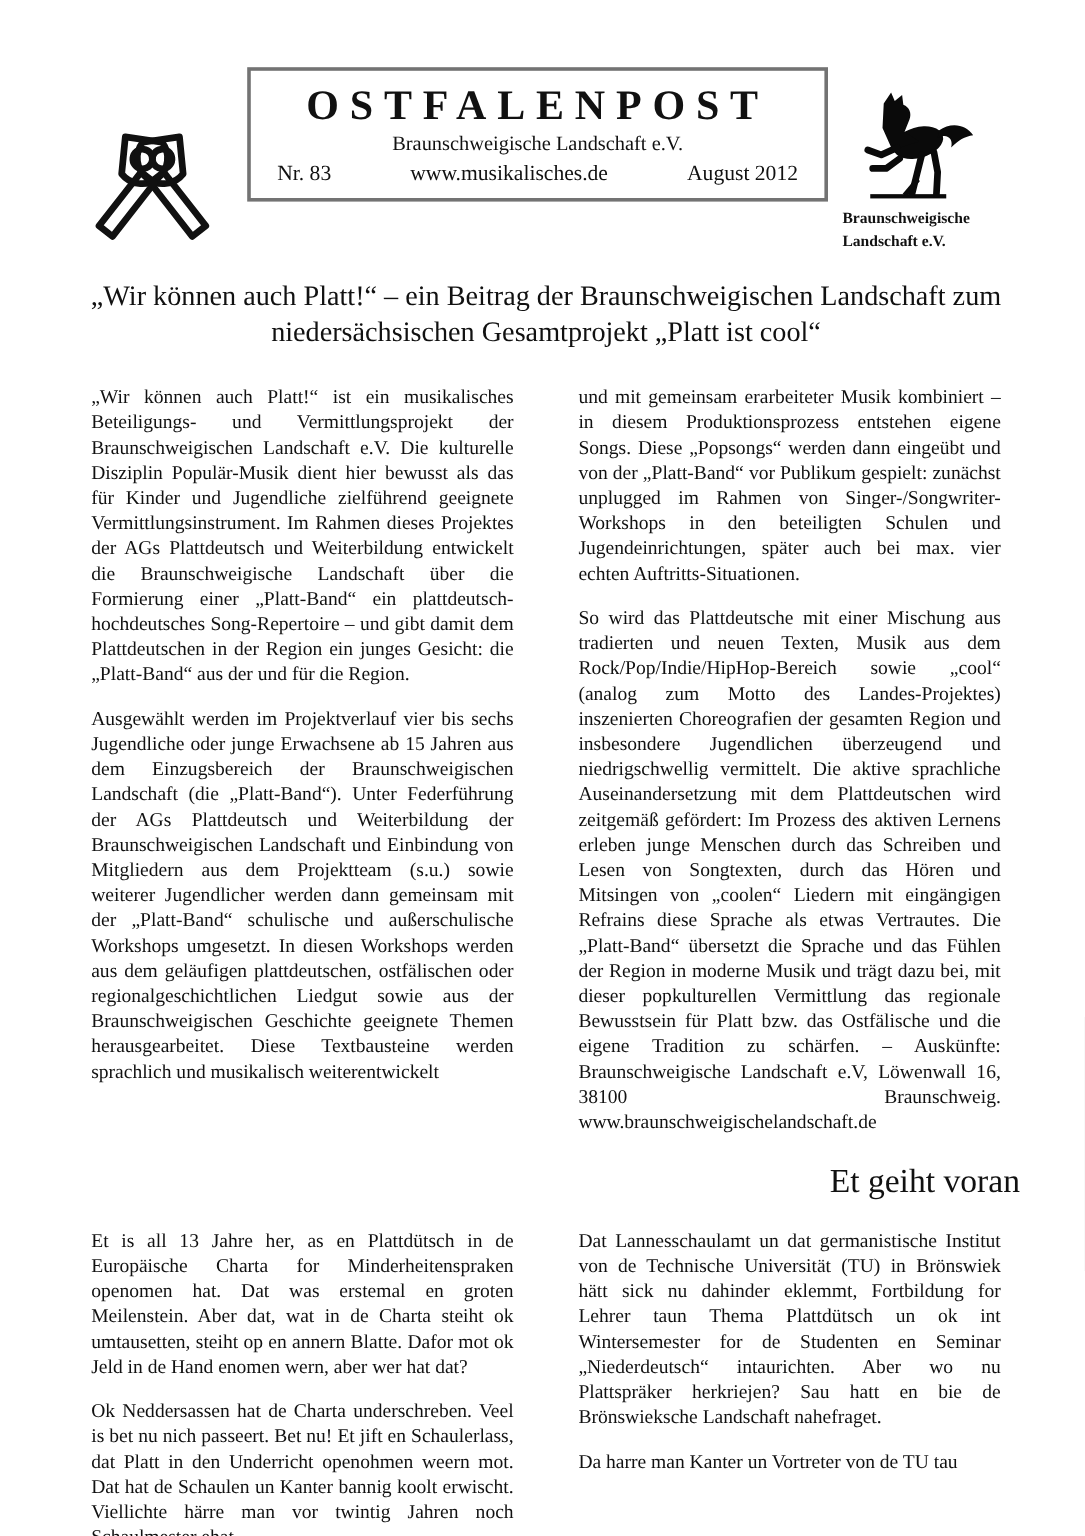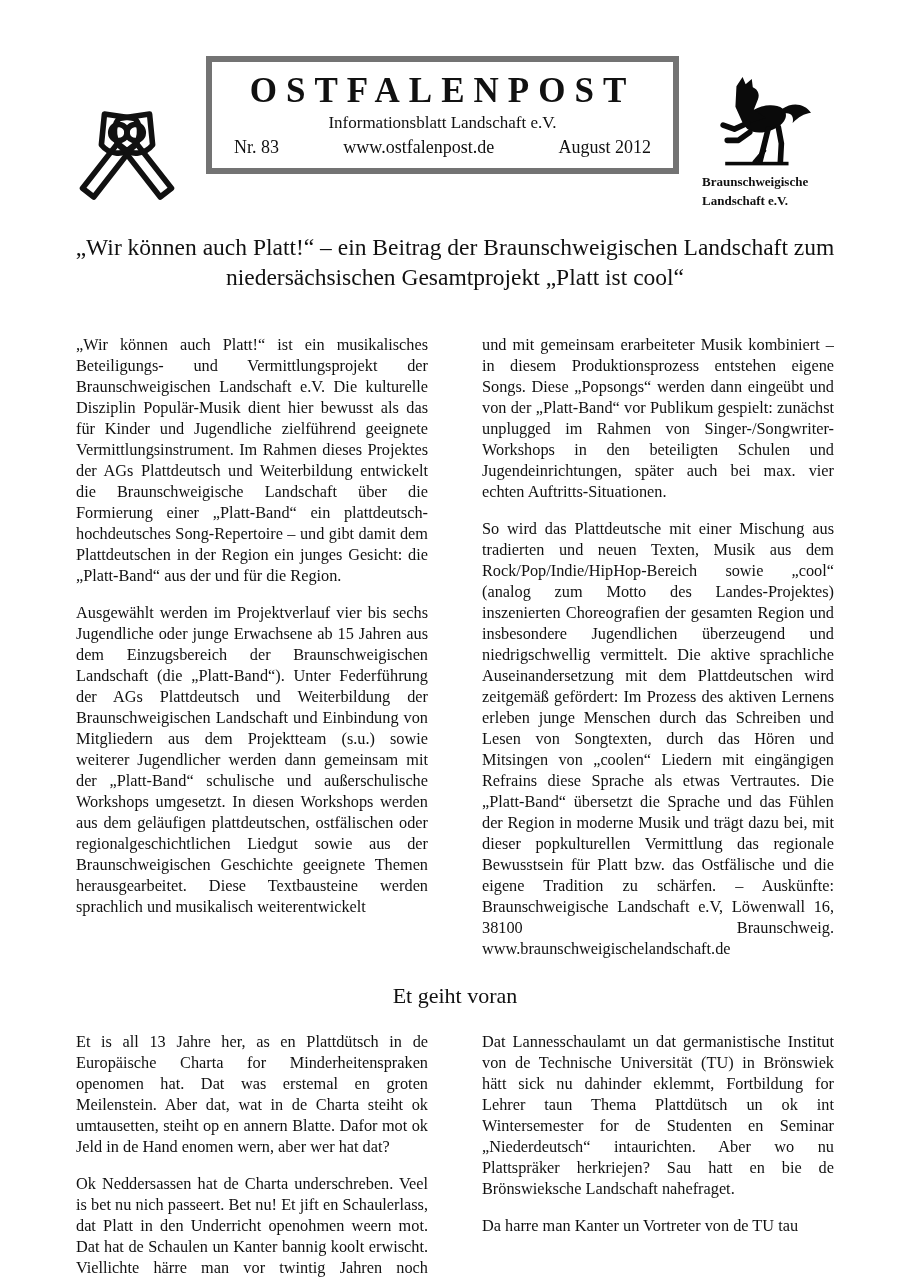--- a/index.html
+++ b/index.html
@@ -6,36 +6,36 @@
   .page{
     width:904px;height:1280px;box-sizing:border-box;
     margin:0 auto;background:#ffffff;color:#111;
     padding:56px 54px 0 60px;
     font-family:"Liberation Serif","DejaVu Serif",serif;
   }
   
   .masthead{display:flex;align-items:flex-start;}
   .emblem{flex:0 0 134px;padding-top:34px;}
   .mast-box{
-    flex:1;border:6px solid #737373;text-align:center;
-    padding:8px 14px 10px;margin-left:12px;margin-right:19px;
+    flex:1;border:3px solid #737373;text-align:center;
+    padding:8px 14px 10px;margin-left:12px;margin-right:8px;
   }
   .mast-title{font-size:35px;font-weight:bold;letter-spacing:9px;line-height:1.18;white-space:nowrap;}
   .mast-sub{font-size:17px;line-height:23px;}
   .mast-meta{display:flex;justify-content:flex-end;align-items:baseline;font-size:18px;margin-top:3px;padding:0 8px;}
   .mast-meta .mid{flex:1;text-align:center;}
   
   .horse-block{flex:0 0 148px;padding-top:20px;padding-left:4px;}
   .horse-caption{font-weight:bold;font-size:13px;line-height:1.3;margin-top:2px;}
   
   h1.headline{
     font-size:23.5px;font-weight:normal;text-align:center;
-    line-height:30px;margin:22px 6px 26px;
+    line-height:30px;margin:22px 6px 12px;
   }
-  h2.subhead{font-size:22px;font-weight:normal;text-align:center;margin:8px 0 6px;}
+  h2.subhead{font-size:28px;font-weight:normal;text-align:right;margin:8px 0 6px;}
   
   .cols{display:grid;grid-template-columns:1fr 1fr;column-gap:22px;}
   .col p{margin:16px;font-size:16.3px;line-height:21px;text-align:justify;}
   svg{display:block;}
 </style>
 </head>
 <body>
 
 <div class="page">
 
@@ -51,24 +51,24 @@
         <g transform="translate(65,52) rotate(38)">
           <path d="M0,-36 L21,-14 A21,21 0 0 1 -21,-14 Z"></path>
           <circle cx="0" cy="-13" r="8"></circle>
           <rect x="-7" y="6" width="14" height="56"></rect>
         </g>
       </svg>
     </div>
 
     <div class="mast-box">
       <div class="mast-title">OSTFALENPOST</div>
-      <div class="mast-sub">Informationsblatt Landschaft e.V.</div>
+      <div class="mast-sub">Braunschweigische Landschaft e.V.</div>
       <div class="mast-meta">
         <span>Nr. 83</span>
-        <span class="mid">www.ostfalenpost.de</span>
+        <span class="mid">www.musikalisches.de</span>
         <span>August 2012</span>
       </div>
     </div>
 
     <div class="horse-block">
       <svg width="122" height="96" viewBox="0 0 110 94">
         <g fill="#0a0a0a" stroke="none">
           <ellipse cx="57" cy="42" rx="21" ry="12.5" transform="rotate(-16 57 42)"></ellipse>
           <path d="M29,10 L35,1 L38,8 L44,3 L45,11 C50,13 52,18 50,23 L46,33 L58,41 L36,48 L28,30 Z"></path>
           <path d="M74,32 C84,25 96,27 102,36 C95,37 90,40 84,46 C86,39 81,34 73,38 Z"></path>

